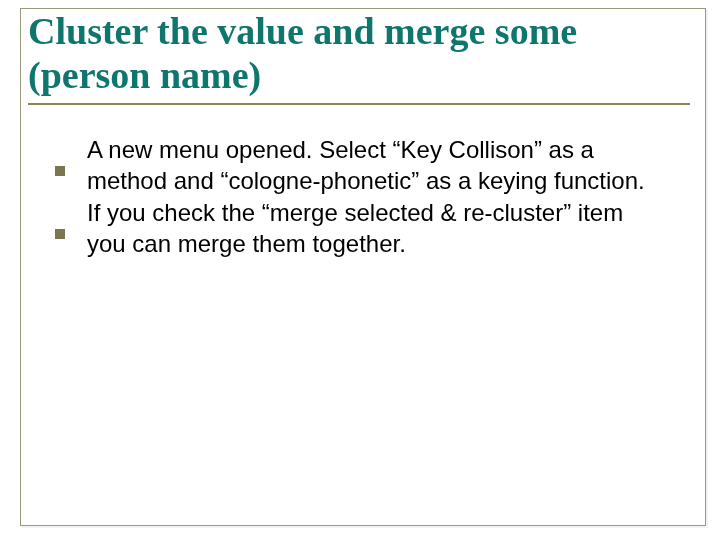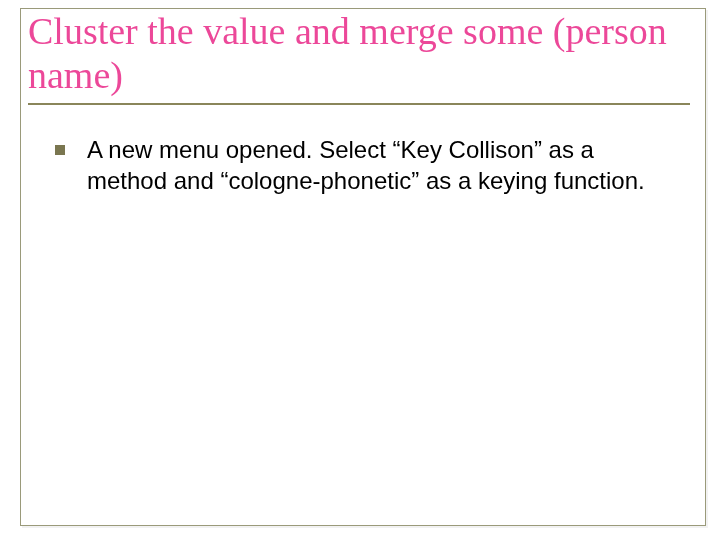--- a/index.html
+++ b/index.html
@@ -21,38 +21,38 @@
   .title-wrap {
     position: absolute;
     top: 10px;
     left: 28px;
     right: 30px;
   }
   .title {
     font-family: "Times New Roman", Times, serif;
     font-size: 38px;
     line-height: 1.15;
-    color: #ec4899;
-    font-weight: normal;
+    color: #0f766e;
+    font-weight: bold;
   }
   .title-rule {
     height: 2px;
     background: #8a865a;
     margin-top: 6px;
     width: 100%;
   }
   .body-area {
     position: absolute;
     top: 135px;
     left: 55px;
     right: 55px;
   }
   .bullet-row {
     display: flex;
-    align-items: flex-start;
+    align-items: center;
     margin-bottom: 2px;
   }
   .bullet-icon {
     width: 10px;
     height: 10px;
     background: #7a7650;
     margin-top: 10px;
     margin-right: 22px;
     flex-shrink: 0;
   }
@@ -70,13 +70,17 @@
 <div class="title-wrap">
   <div class="title">Cluster the value and merge some (person name)</div>
   <div class="title-rule"></div>
 </div>
 
 <div class="body-area">
   <div class="bullet-row">
     <div class="bullet-icon"></div>
     <div class="bullet-text">A new menu opened. Select “Key Collison” as a method and “cologne-phonetic” as a keying function.</div>
   </div>
+  <div class="bullet-row">
+    <div class="bullet-icon"></div>
+    <div class="bullet-text"> If you check the “merge selected &amp; re-cluster” item you can merge them together.</div>
+  </div>
 </div>
 
 </body></html>

